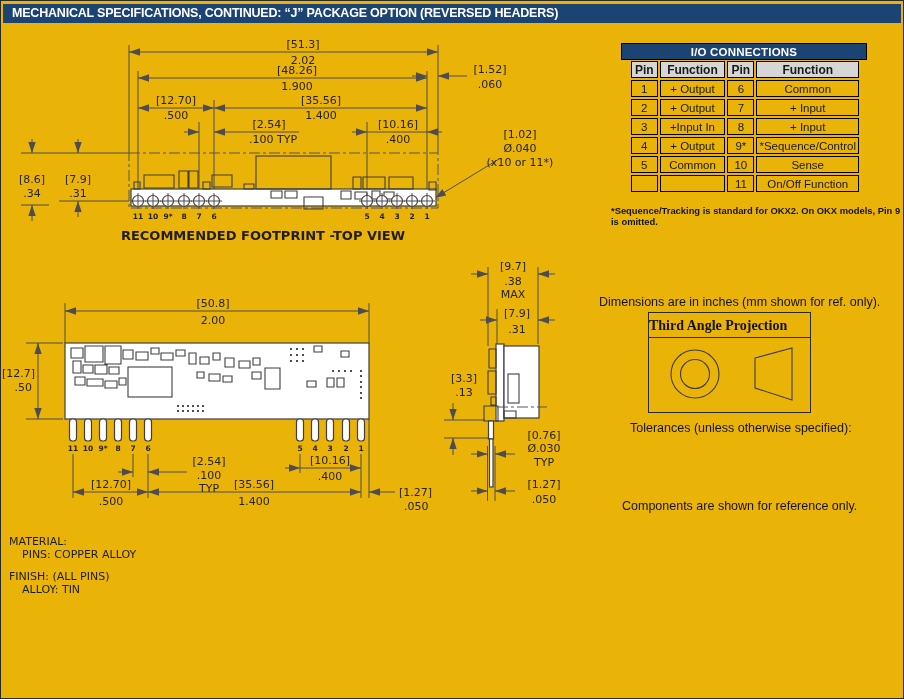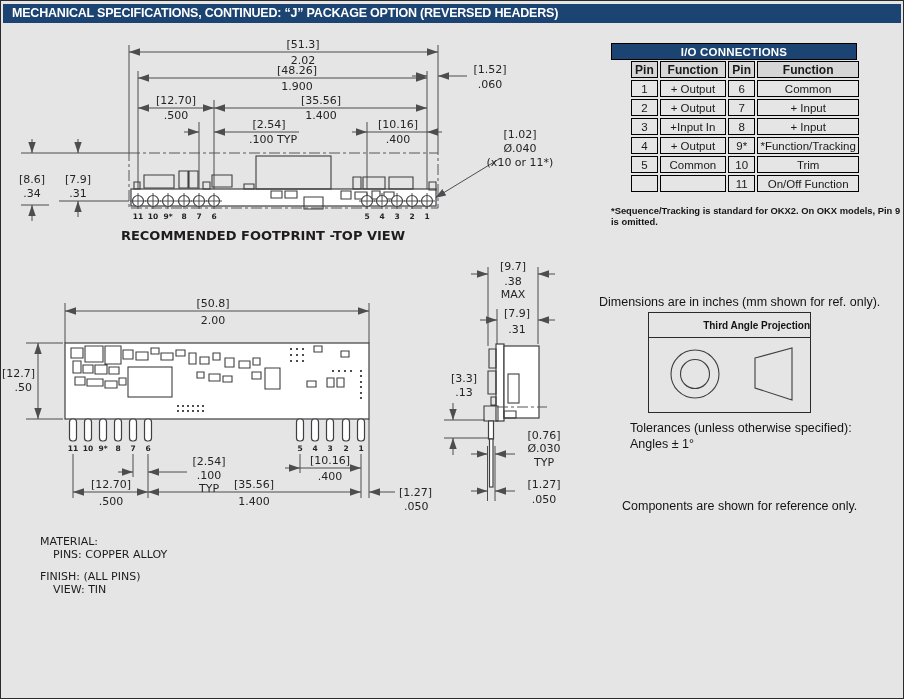--- a/index.html
+++ b/index.html
@@ -1,54 +1,54 @@
 <!DOCTYPE html>
 <html><head>
 <meta charset="utf-8">
 <style>
   html,body { margin:0; padding:0; background:#fff; }
-  .page { position:relative; width:904px; height:699px; background:#e5e5e5;
+  .page { position:relative; width:904px; height:699px; background:#eab308;
           border:1.5px solid #2b2b2b; box-sizing:border-box; overflow:hidden;
           font-family:"Liberation Sans", sans-serif; }
   .topbar { position:absolute; left:2px; top:3px; right:2px; height:19px;
             background:#1c4472; color:#fff; font-size:12.5px; font-weight:bold;
             letter-spacing:-0.2px; line-height:19px; padding-left:9px; box-sizing:border-box; }
   svg.draw { position:absolute; left:0; top:0; }
   svg.draw text { font-family:"DejaVu Sans", sans-serif; font-size:11px; fill:#262324; text-anchor:middle; }
   svg.draw text.pin-num { font-size:7.5px; font-weight:bold; }
   svg.draw text.cap { font-size:13px; font-weight:600; fill:#1f1c1d; }
   svg.draw text.ta-s { text-anchor:start; }
   svg.draw text.ta-e { text-anchor:end; }
   .dim  { stroke:#4d4d4f; stroke-width:1; fill:none; }
   .obj  { stroke:#3f3f41; stroke-width:1.2; fill:#fff; }
   .objn { stroke:#3f3f41; stroke-width:1.1; fill:none; }
   .ph   { stroke:#56565a; stroke-width:1; fill:none; stroke-dasharray:11 3 3 3; }
   .dots { fill:#4d4d4f; stroke:none; }
   
   .io-wrap { position:absolute; left:608px; top:42px; width:252px; }
-  .io-title { margin-left:2px; width:246px; height:17px; background:#1c4472; border:1px solid #000;
+  .io-title { margin-left:12px; width:246px; height:17px; background:#1c4472; border:1px solid #000;
               box-sizing:border-box; color:#fff; text-align:center; font-size:11.5px; font-weight:bold;
               line-height:16px; letter-spacing:0.2px; }
   .io-wrap table { border-spacing:2px; border-collapse:separate; margin-top:-1px;margin-left:20px; }
   .io-wrap th, .io-wrap td { border:1px solid #000; text-align:center; padding:0 2px;
                              height:15px; font-size:11.5px; color:#1a1a1a; white-space:nowrap; }
   .io-wrap th { background:#d6d6d6; font-weight:bold; font-size:12px; }
   .c-pin { width:26px; } .c-fn1 { width:84px; } .c-pin2 { width:28px; } .c-fn2 { width:96px; }
   .footnote { position:absolute; left:610px; top:204px; width:294px; font-size:9.4px;
               font-weight:bold; color:#141414; }
   
   .units-note { position:absolute; left:598px; top:294px; font-size:12.5px; color:#141414; }
   .proj { position:absolute; left:647px; top:311px; width:163px; height:101px;
           border:1px solid #2b2b2b; box-sizing:border-box; }
   .proj-title { height:25px; border-bottom:1px solid #2b2b2b; box-sizing:border-box;
-                text-align:right; font-size:10px; font-weight:bold; line-height:25px; color:#141414; }
+                text-align:left; font-size:14px; font-weight:bold; line-height:25px; color:#141414;font-family:Liberation Serif, serif; }
   .tol { position:absolute; left:629px; top:420px; font-size:12.5px; line-height:15.8px; color:#141414; }
   .comp-note { position:absolute; left:621px; top:498px; font-size:12.5px; color:#141414; }
   .material { position:absolute; left:8px; top:535px; font-size:11px; line-height:12.5px;
-              font-family:"DejaVu Sans", sans-serif; color:#1c1c1c;margin-left:31px; }
+              font-family:"DejaVu Sans", sans-serif; color:#1c1c1c; }
   .material .ind { padding-left:13px; }
   .material .gap { margin-top:10px; }
 </style>
 </head>
 <body>
 
 <div class="page">
 
   <div class="topbar">
     <span>MECHANICAL SPECIFICATIONS, CONTINUED: “J” PACKAGE OPTION (REVERSED HEADERS)</span>
@@ -332,27 +332,27 @@
       <tr>
         <td>3</td>
         <td>+Input In</td>
         <td>8</td>
         <td>+ Input</td>
       </tr>
       <tr>
         <td>4</td>
         <td>+ Output</td>
         <td>9*</td>
-        <td>*Function/Tracking</td>
+        <td>*Sequence/Control</td>
       </tr>
       <tr>
         <td>5</td>
         <td>Common</td>
         <td>10</td>
-        <td>Trim</td>
+        <td>Sense</td>
       </tr>
       <tr>
         <td></td>
         <td></td>
         <td>11</td>
         <td>On/Off Function</td>
       </tr>
     </tbody>
       </table>
   </div>
@@ -364,25 +364,24 @@
     <div class="proj-title">Third Angle Projection</div>
     <svg width="161" height="74" viewBox="0 0 161 74">
       <circle cx="46" cy="36" r="24" class="objn" stroke-width="1"></circle>
       <circle cx="46" cy="36" r="14.5" class="objn" stroke-width="1"></circle>
       <polygon points="106,20 143,10 143,62 106,50" class="objn" stroke-width="1"></polygon>
     </svg>
   </div>
 
   <div class="tol">
     <div>Tolerances (unless otherwise specified):</div>
-    <div>Angles ± 1°</div>
   </div>
 
   <div class="comp-note">Components are shown for reference only.</div>
 
   <div class="material">
     <div>MATERIAL:</div>
     <div class="ind">PINS: COPPER ALLOY</div>
     <div class="gap">FINISH: (ALL PINS)</div>
-    <div class="ind">VIEW: TIN</div>
+    <div class="ind">ALLOY: TIN</div>
   </div>
 
 </div>
 
 </body></html>

